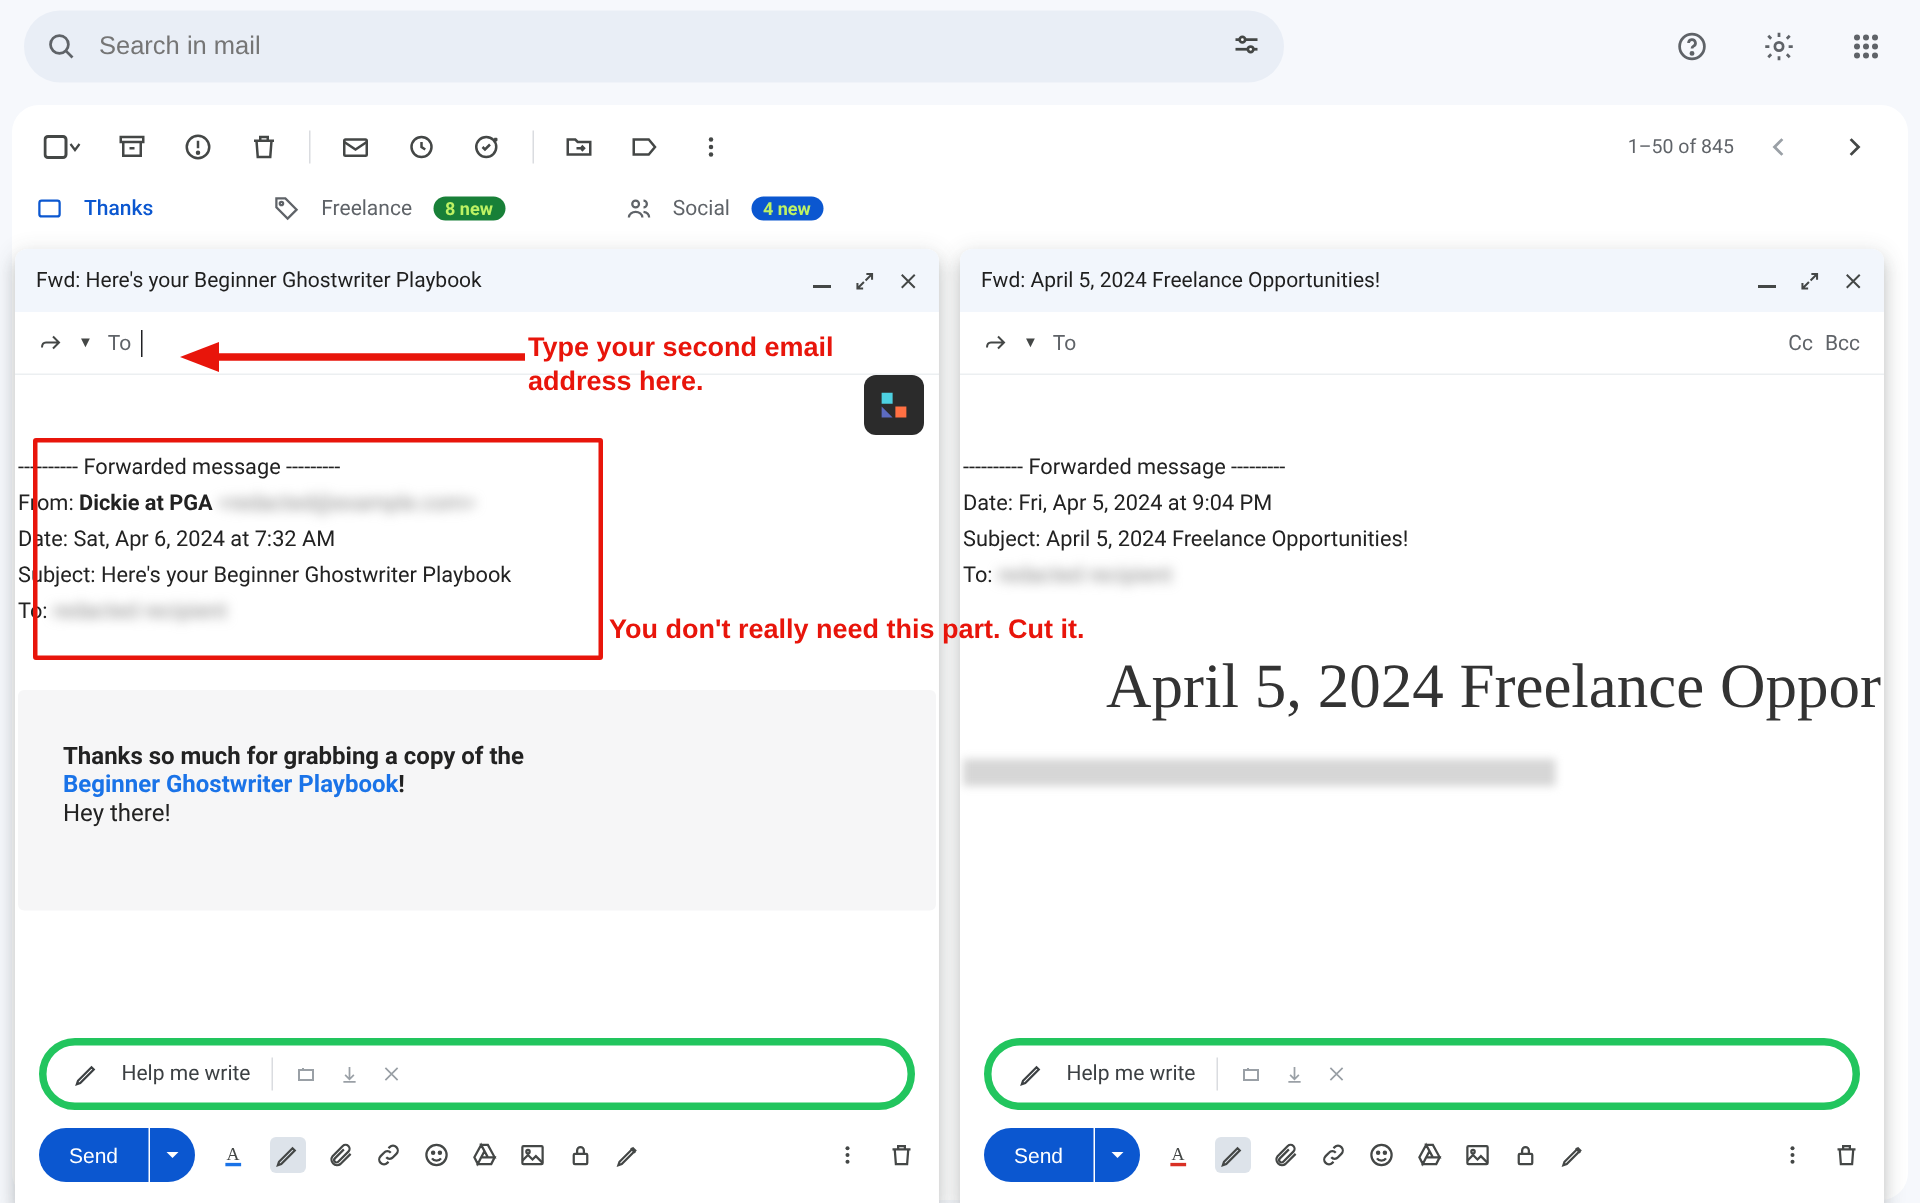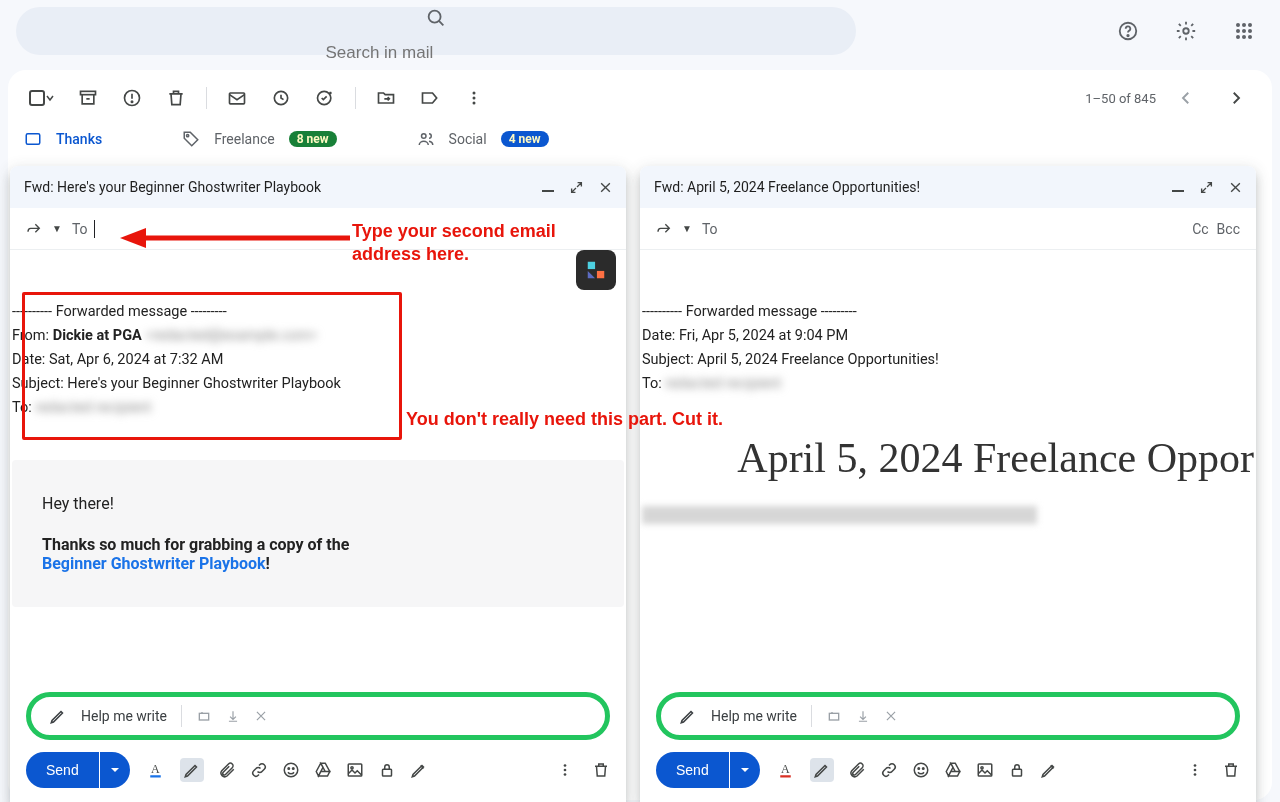--- a/index.html
+++ b/index.html
@@ -1,34 +1,34 @@
 <!DOCTYPE html>
 <html><head>
 <meta charset="utf-8">
 <style>
 * { box-sizing: border-box; margin: 0; padding: 0; }
 body { font-family: "Google Sans", Roboto, Arial, sans-serif; background: #f6f8fc; width: 1280px; height: 802px; overflow: hidden; position: relative; color: #202124; }
 
 
 .topbar { height: 62px; display: flex; align-items: center; padding: 0 16px; }
-.search-wrap { display: flex; align-items: center; background: #e9eef6; border-radius: 28px; height: 48px; width: 840px; padding: 0 14px; gap: 14px; flex-direction: column; }
+.search-wrap { display: flex; align-items: center; background: #e9eef6; border-radius: 28px; height: 48px; width: 840px; padding: 0 14px; gap: 14px; }
 .search-input { flex: 1; border: none; outline: none; background: transparent; font-size: 17px; color: #5f6368; }
 .topbar-right { margin-left: auto; display: flex; align-items: center; gap: 18px; }
 .iconbtn { width: 40px; height: 40px; border-radius: 50%; display: flex; align-items: center; justify-content: center; cursor: pointer; color: #5f6368; }
 
 
 .main { margin: 8px 8px 0 8px; background: #fff; border-radius: 18px; height: 730px; position: relative; }
 .toolbar { height: 56px; display: flex; align-items: center; padding: 0 16px; gap: 4px; color: #444746; }
 .tb-icon { width: 40px; height: 40px; display: flex; align-items: center; justify-content: center; border-radius: 50%; cursor: pointer; }
 .tb-sep { width: 1px; height: 22px; background: #dadce0; margin: 0 6px; }
 .toolbar-right { margin-left: auto; display: flex; align-items: center; gap: 10px; color: #5f6368; font-size: 13px; }
 .tabs { display: flex; padding: 4px 16px 0; gap: 80px; }
 .tab { display: flex; align-items: center; gap: 14px; font-size: 14px; color: #5f6368; }
 .tab.primary span:last-child { color:#0b57d0; font-weight:500;}
-.badge { border-radius: 10px; font-size: 12px; padding: 1px 8px; font-weight: bold; color:#fef9c3;}
+.badge { border-radius: 10px; font-size: 12px; padding: 1px 8px; font-weight: bold; color:#bef264;}
 .badge.g{background:#188038;} .badge.b{background:#0b57d0;}
 
 
 .compose { position: absolute; bottom: 0; width: 616px; background:#fff; border-radius: 8px 8px 0 0; box-shadow: 0 8px 10px 1px rgba(60,64,67,.15), 0 3px 14px 2px rgba(60,64,67,.12), 0 5px 5px -3px rgba(60,64,67,.2); display:flex; flex-direction:column; }
 .compose.left { left: 10px; height: 636px;}
 .compose.right { left: 640px; height: 636px;}
 .chdr { height: 42px; background:#f2f6fc; border-radius: 8px 8px 0 0; display:flex; align-items:center; padding:0 14px; font-size:14px; color:#1f1f1f;}
 .chdr .hctrls{margin-left:auto; display:flex; gap:16px; color:#444746;}
 .hctrls span{cursor:pointer;}
 .torow{display:flex; align-items:center; padding:6px 16px; border-bottom:1px solid #eceff1; font-size:14px; color:#5f6368; gap:10px; height:42px;}
@@ -262,25 +262,25 @@
     </div>
     <div class="redbox" style="left:12px; top:42px; width:380px; height:148px;"></div>
     <div class="fwdblock" style="margin-top:36px;">
       <div>---------- Forwarded message ---------</div>
       <div><span>From: </span><b>Dickie at PGA</b> <span class="blur">&lt;redacted@example.com&gt;</span></div>
       <div>Date: Sat, Apr 6, 2024 at 7:32 AM</div>
       <div>Subject: Here's your Beginner Ghostwriter Playbook</div>
       <div><span>To: </span><span class="blur">redacted recipient</span></div>
     </div>
     <div class="msgbody">
-      <div style="margin-bottom:22px;">Hey there!</div>
       <div style="font-weight:bold;">
         <span>Thanks so much for grabbing a copy of the </span><br>
         <span class="link">Beginner Ghostwriter Playbook</span><span>!</span>
       </div>
+      <div style="margin-bottom:22px;">Hey there!</div>
     </div>
   </div>
   <div class="helpbar">
     <span>
         <svg width="18" height="18" viewBox="0 0 24 24" fill="none" stroke="#3c4043" stroke-width="2">
           <path d="M3 21l3-1 12-12-2-2L4 18z"></path>
         </svg>
       </span>
     <span>Help me write</span>
     <div class="vs"></div>

